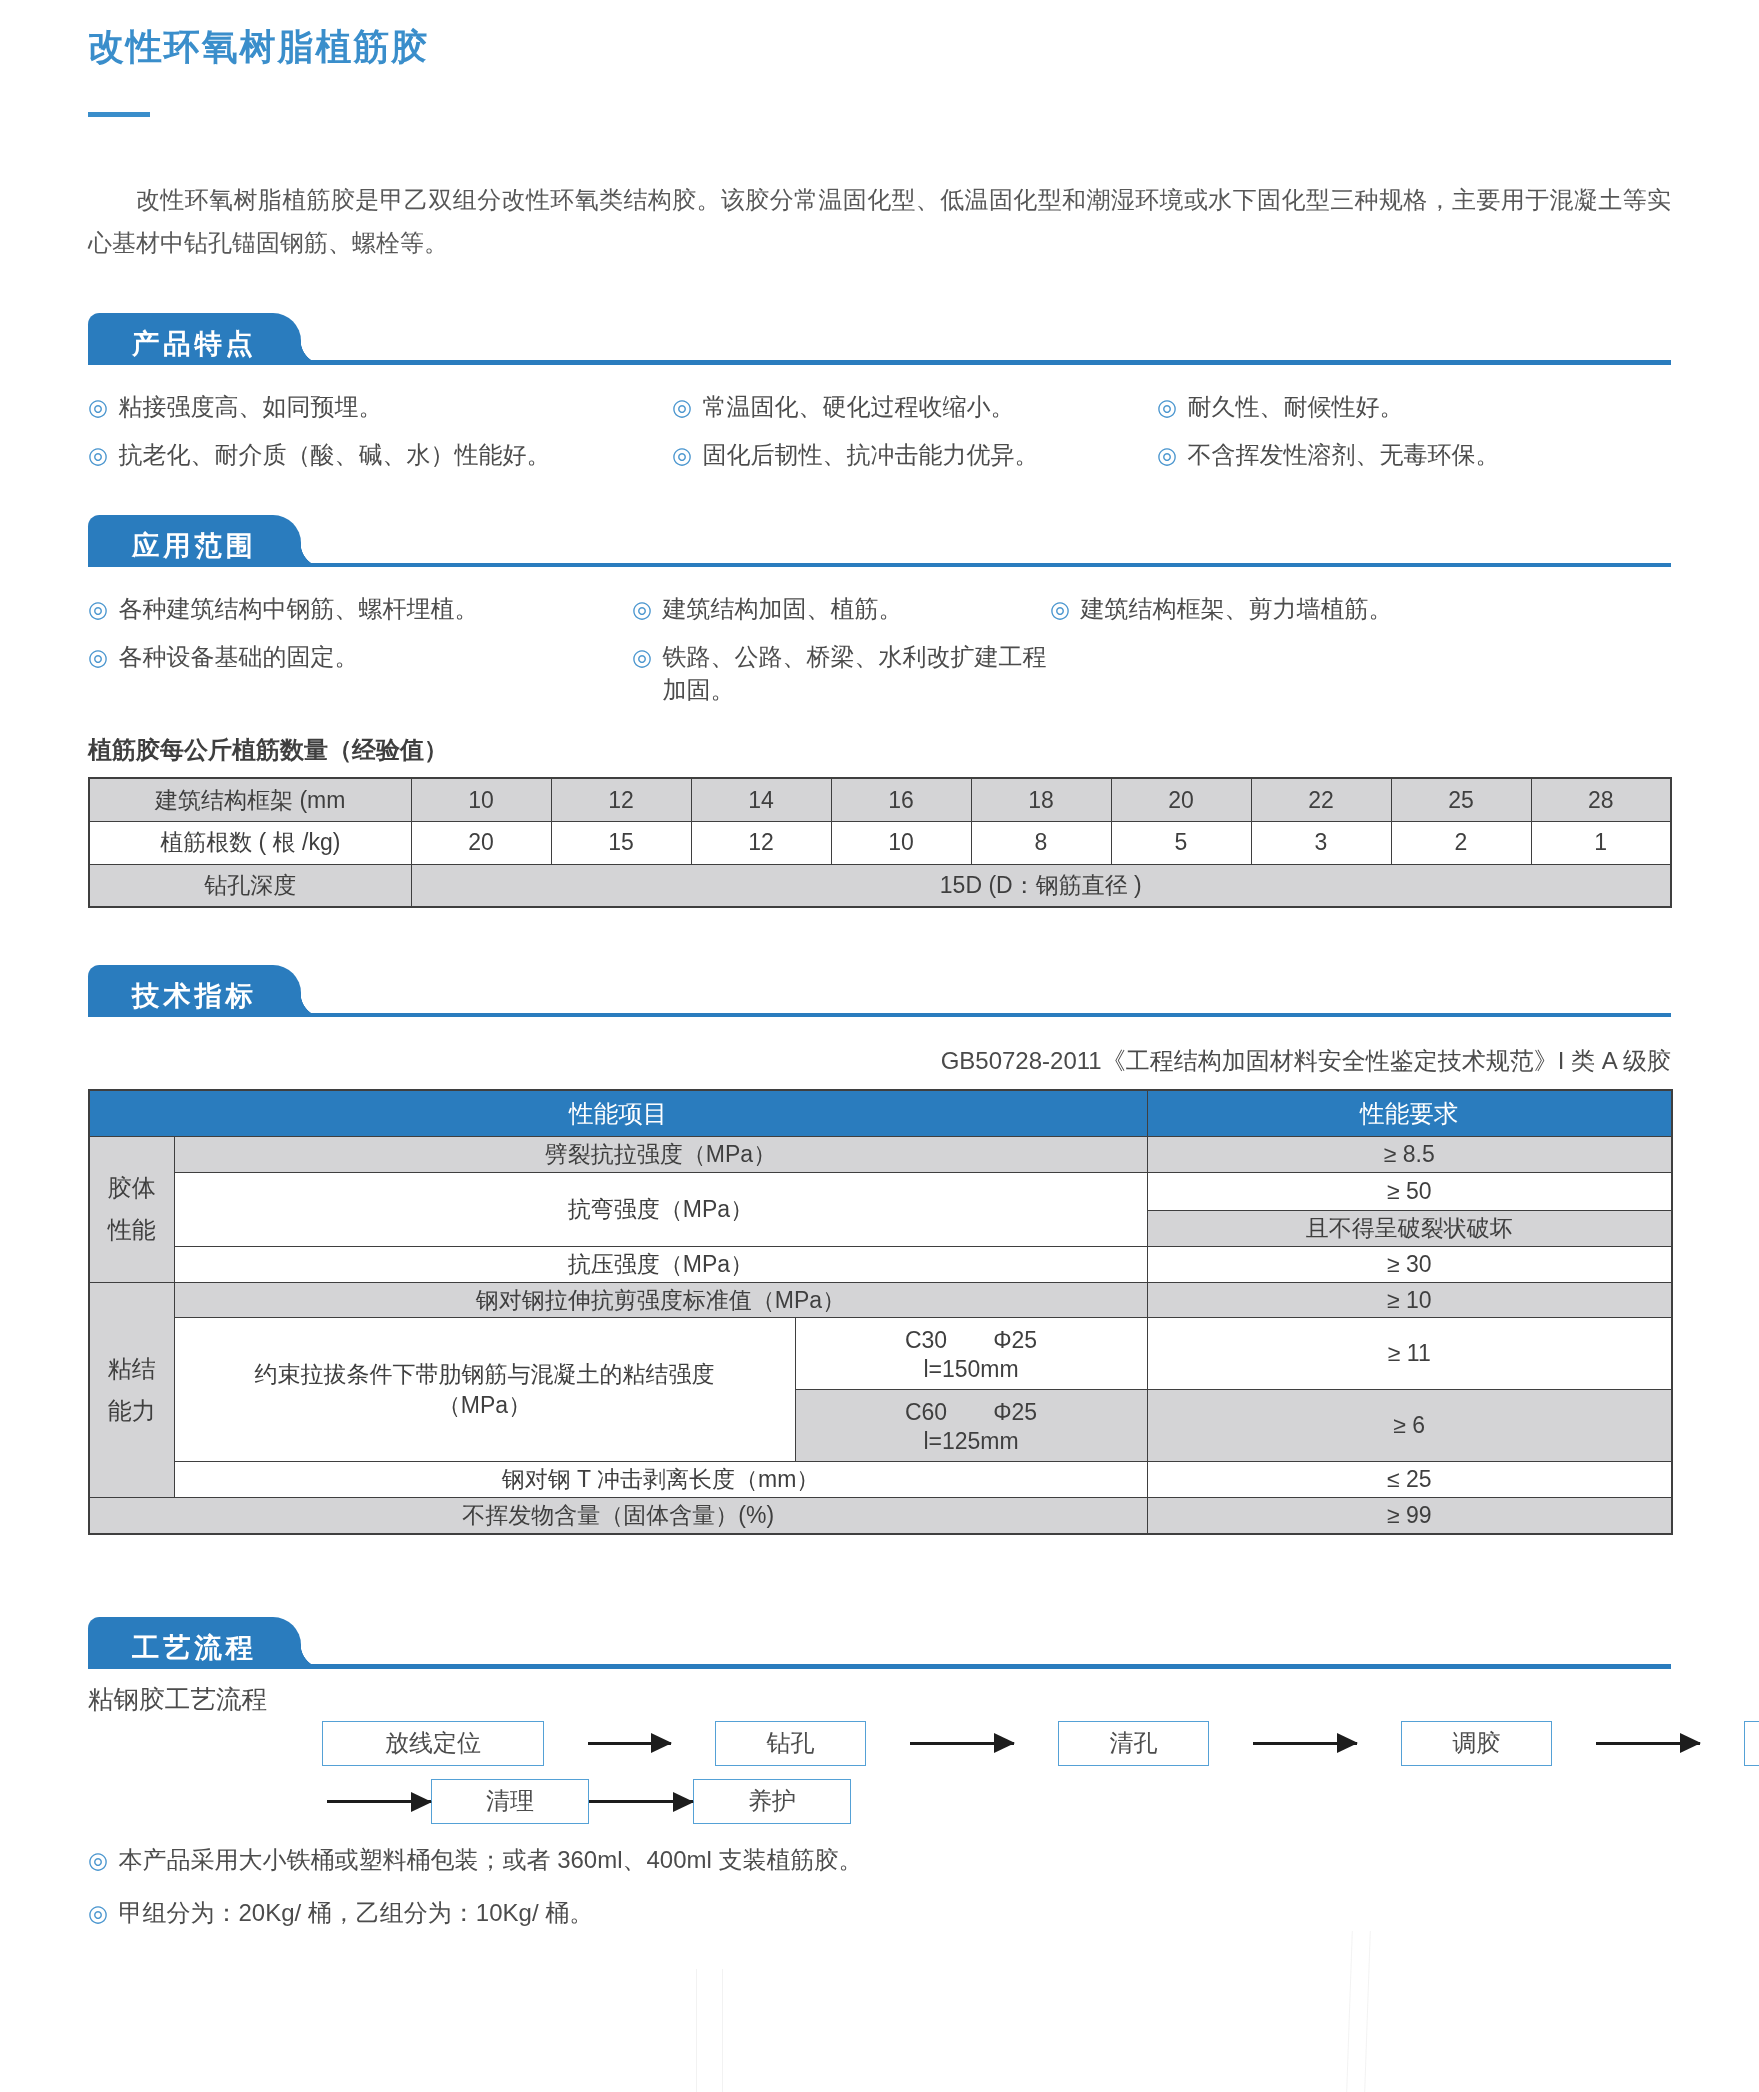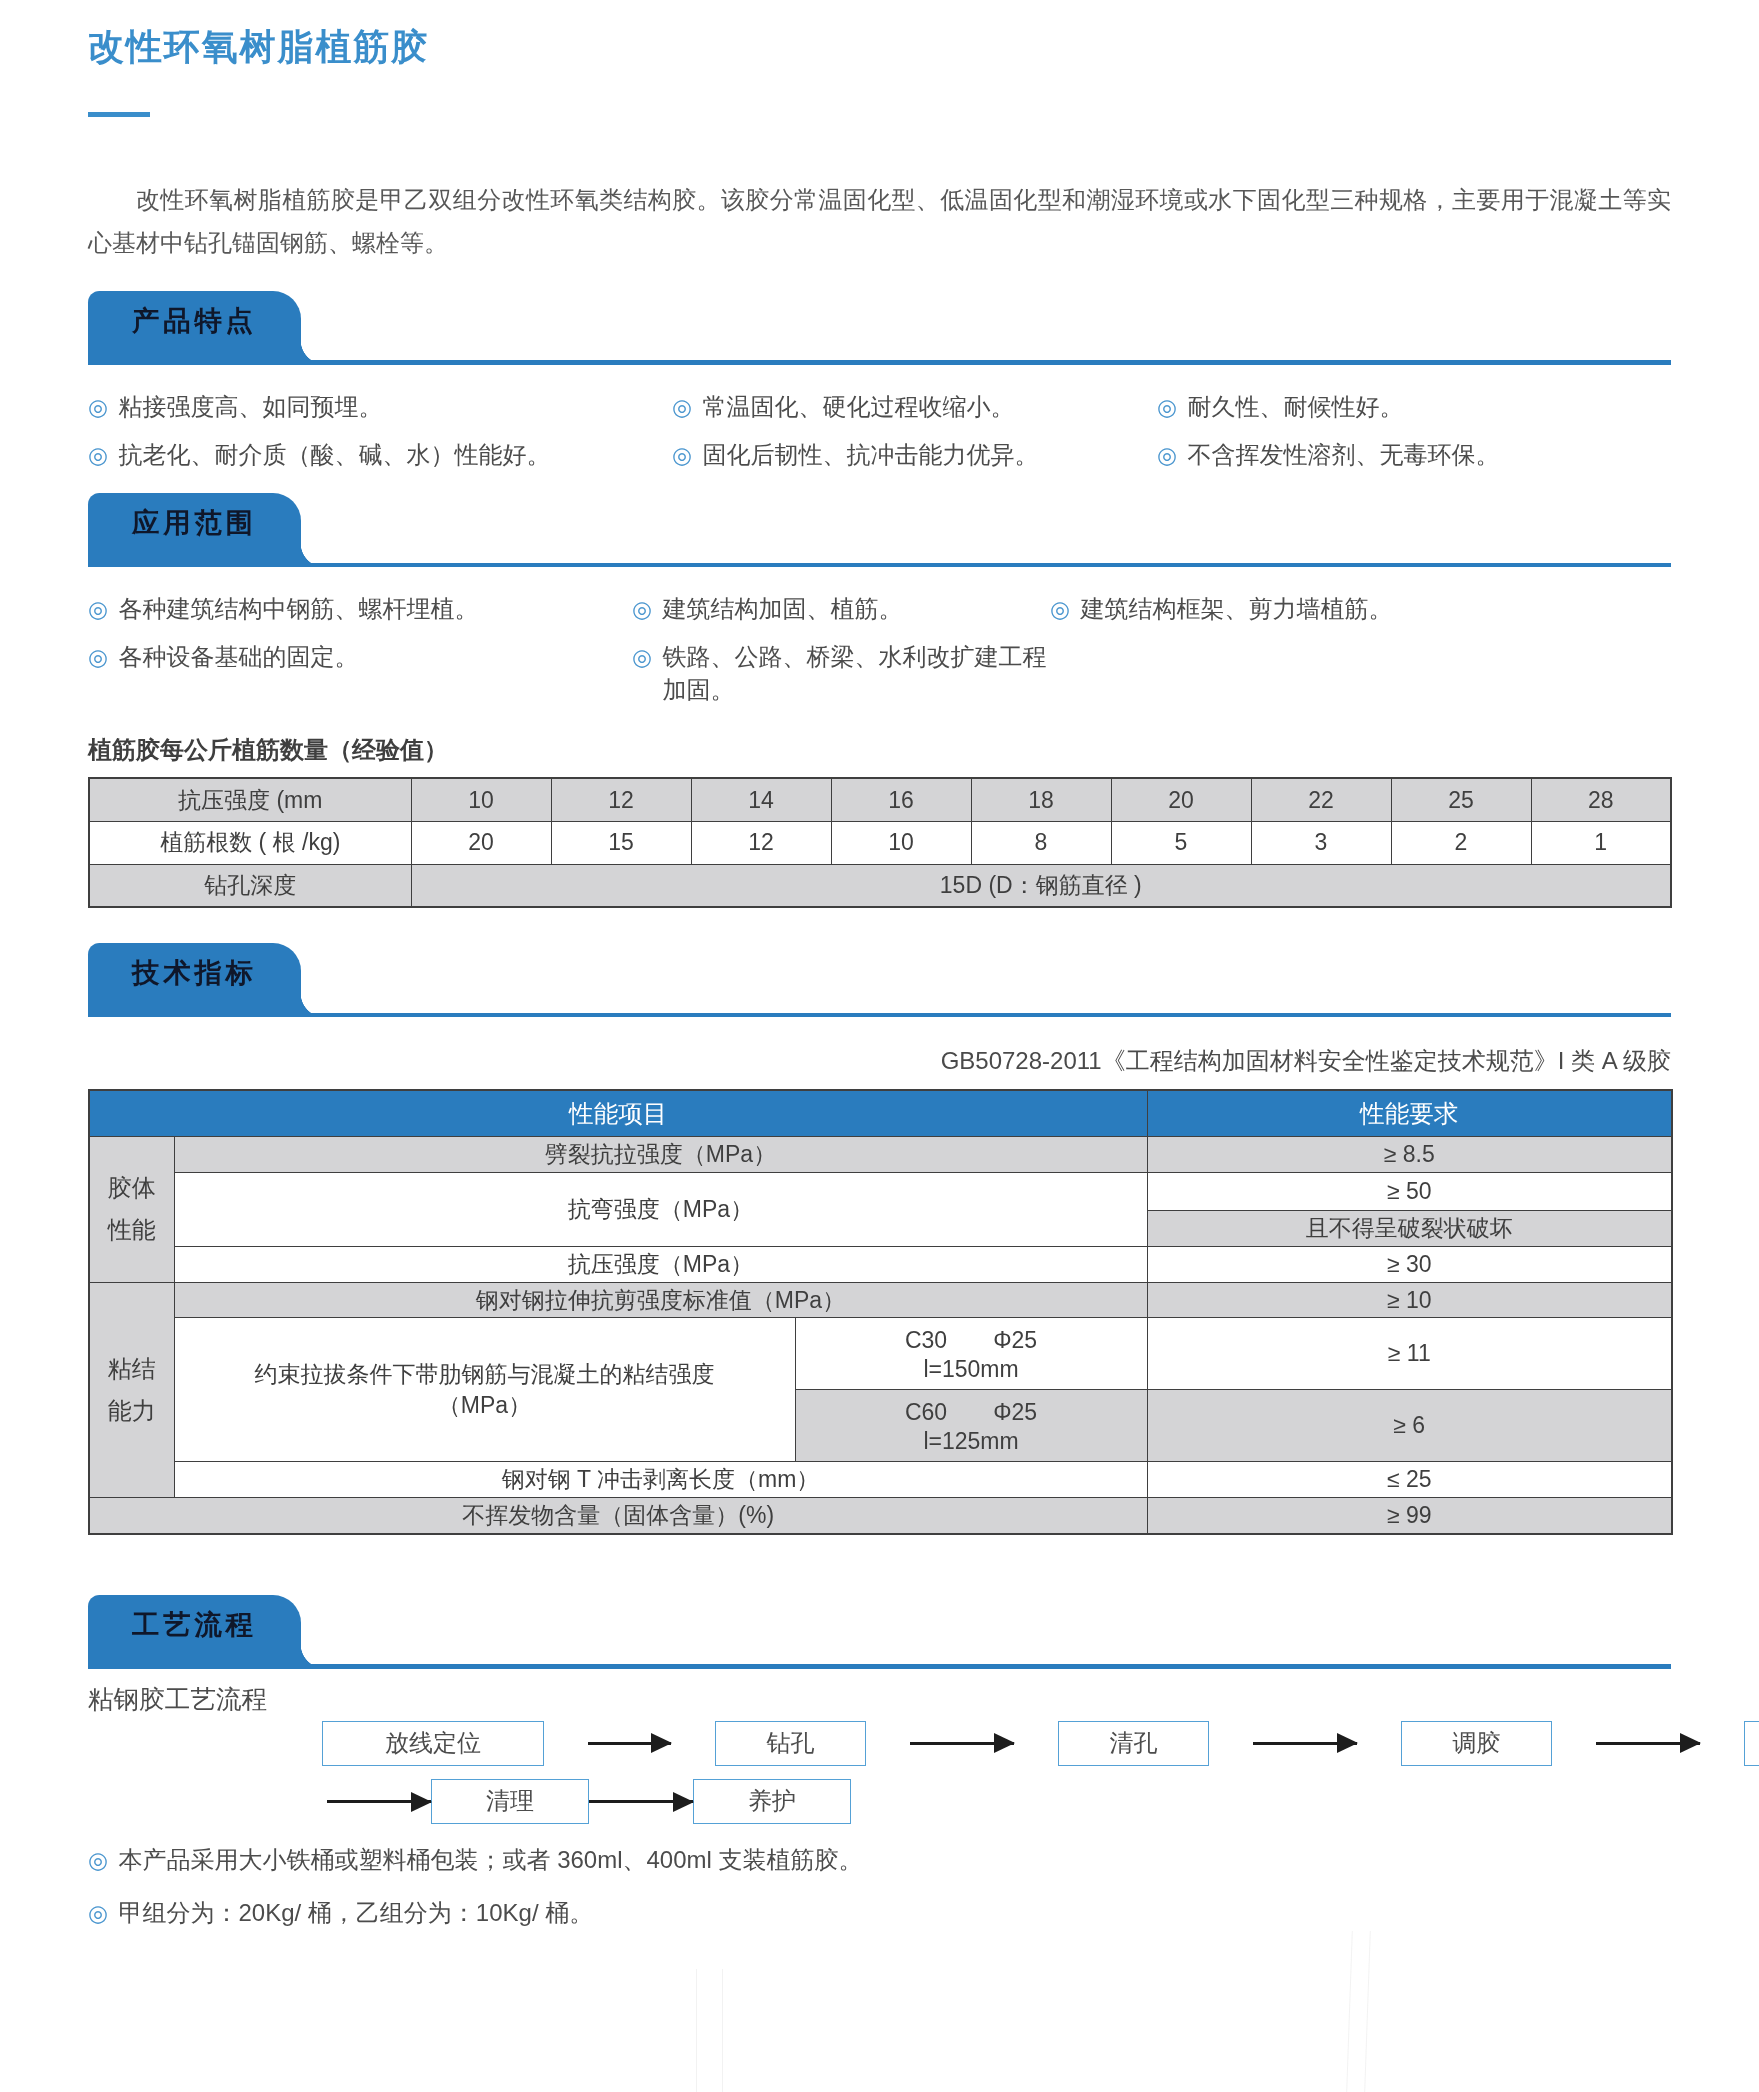--- a/index.html
+++ b/index.html
@@ -28,24 +28,24 @@
 
   .intro{
     margin-top:61px;font-size:24px;line-height:1.82;color:#575757;
     text-indent:2em;text-align:justify;
   }
 
   
   .tab-row{position:relative;height:62px;}
   .tab-underline{position:absolute;left:0;right:0;bottom:0;height:4.7px;background:var(--accent-blue,#2a7cbe);}
   .tab{
-    position:absolute;left:0;bottom:0;height:74px;line-height:61px;
-    background:var(--accent-blue,#2a7cbe);color:#0f172a;
+    position:absolute;left:0;bottom:0;height:52px;line-height:61px;
+    background:var(--accent-blue,#2a7cbe);color:#ffffff;
     font-size:27.4px;font-weight:bold;letter-spacing:3.8px;
-    padding:0 44px;border-radius:11.4px 28px 0 0;font-family:Liberation Serif, serif;
+    padding:0 44px;border-radius:11.4px 28px 0 0;
   }
   .tab::after{
     content:"";position:absolute;right:-24.6px;bottom:0;width:24.6px;height:24.6px;
     background:radial-gradient(circle at 100% 0, rgba(0,0,0,0) 24px, var(--accent-blue,#2a7cbe) 24.6px);
   }
 
   
   .bullet-grid{display:flex;margin-top:9.5px;}
   .bcol{display:flex;flex-direction:column;}
   .features .bcol1{width:584px;} .features .bcol2{width:485px;} .features .bcol3{flex:1;}
@@ -190,21 +190,21 @@
   </div>
 
   <div class="table-caption">植筋胶每公斤植筋数量（经验值）</div>
   <table class="rebar">
     <colgroup>
       <col style="width:322px">
       <col span="9" style="width:140px">
     </colgroup>
     <tbody>
         <tr>
-      <td class="gray">抗压强度 (mm</td>
+      <td class="gray">建筑结构框架 (mm</td>
       <td class="gray">10</td>
       <td class="gray">12</td>
       <td class="gray">14</td>
       <td class="gray">16</td>
       <td class="gray">18</td>
       <td class="gray">20</td>
       <td class="gray">22</td>
       <td class="gray">25</td>
       <td class="gray">28</td>
     </tr>

